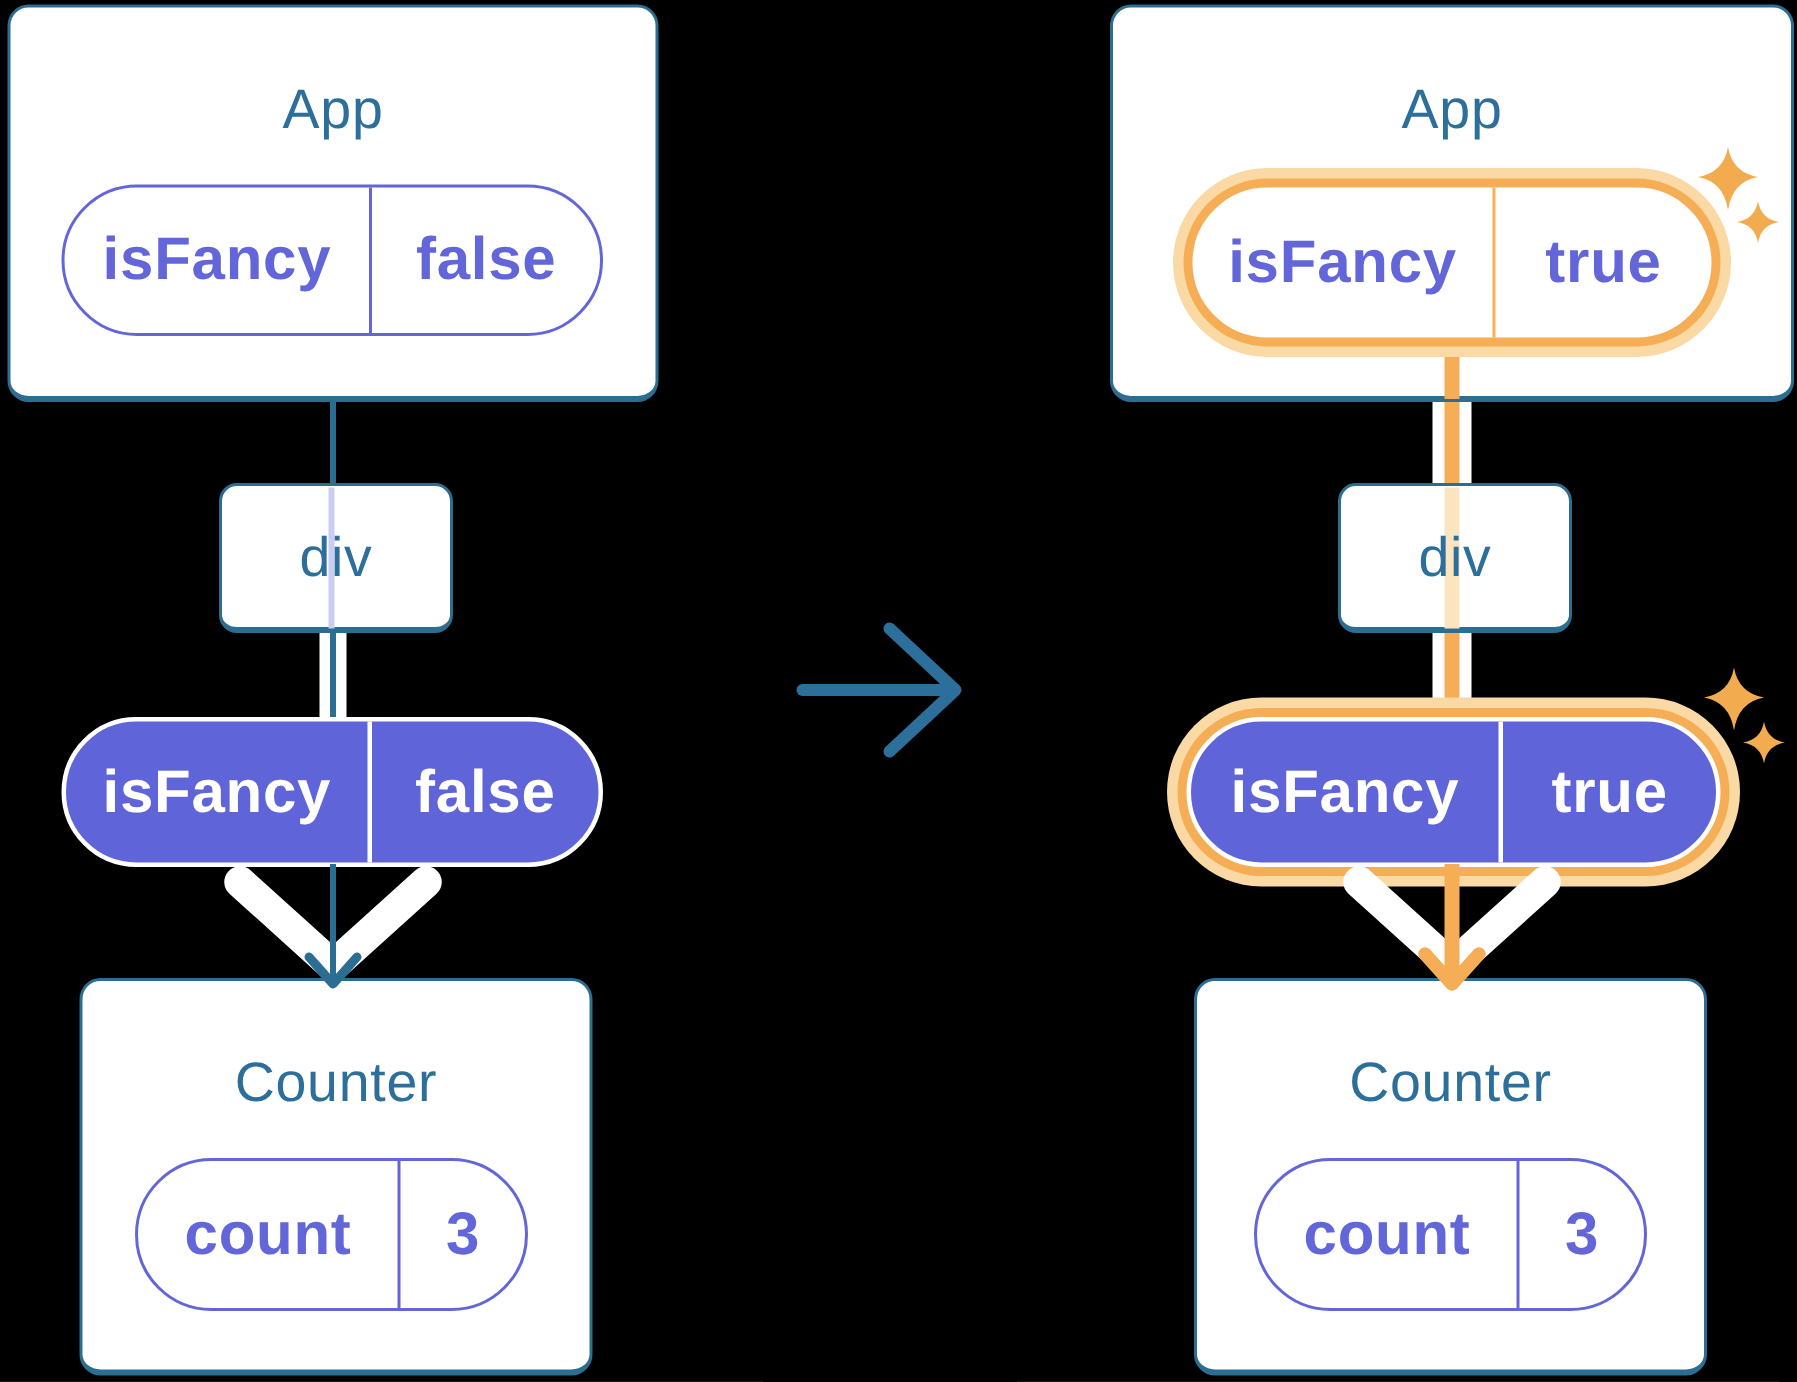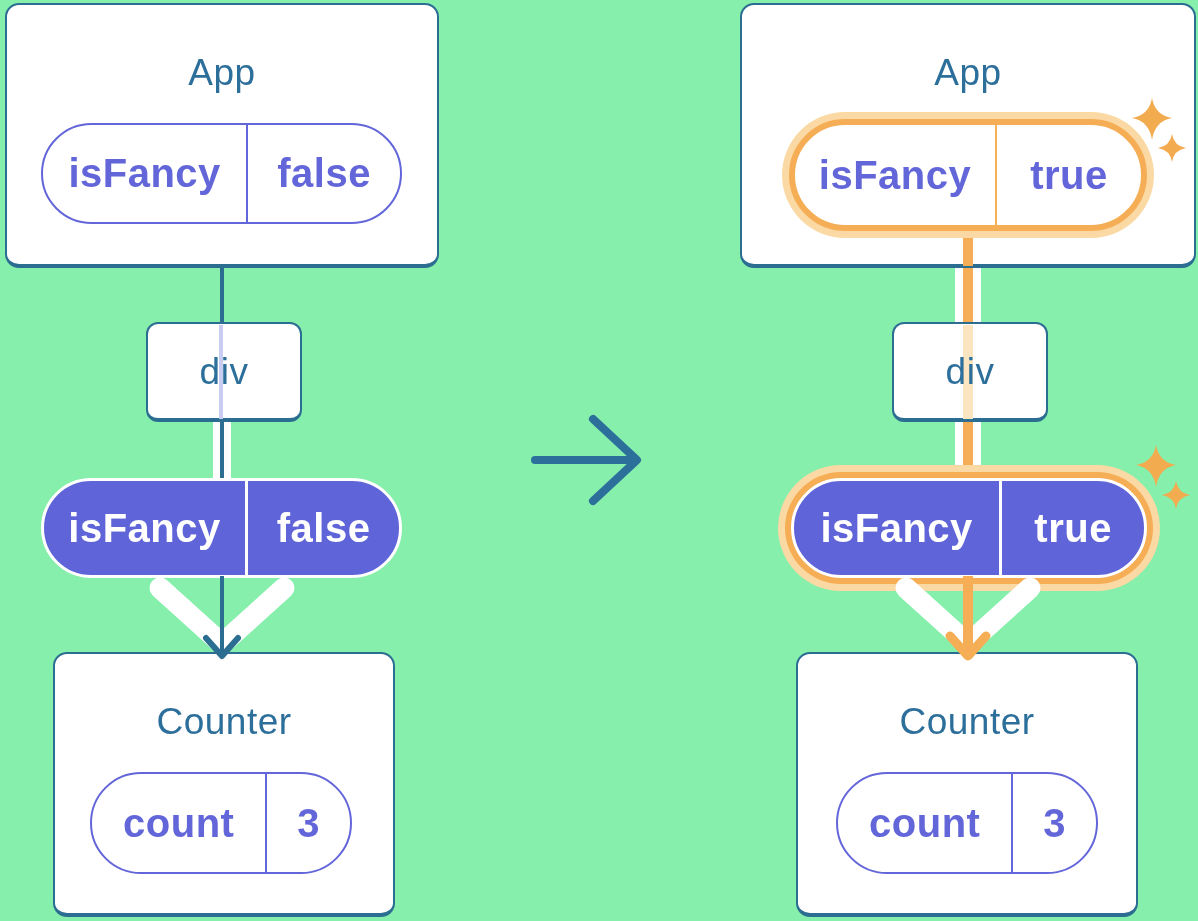--- a/index.html
+++ b/index.html
@@ -1,17 +1,17 @@
 <!DOCTYPE html>
 <html><head>
 <meta charset="utf-8">
 <style>
   html,body{margin:0;padding:0;}
   body{background:#4c6670;font-family:"Liberation Sans","DejaVu Sans",sans-serif;}
-  #stage{position:relative;width:1198px;height:921px;background:#86efac;overflow:hidden;}
+  #stage{position:relative;width:1198px;height:921px;background:#000000;overflow:hidden;}
   #stage *{box-sizing:border-box;}
 
   
   .card{position:absolute;background:#fff;border:2px solid #2b6e92;border-bottom-width:4px;border-radius:14px;}
   .card-title{position:absolute;text-align:center;font-size:37px;font-weight:500;letter-spacing:.5px;color:#2d6f9b;line-height:44px;}
 
   
   .pill{position:absolute;display:flex;align-items:stretch;border-radius:60px;font-size:40px;letter-spacing:.5px;}
   .pill .seg{display:flex;align-items:center;justify-content:center;font-weight:bold;}
   .outline-pill{background:#fff;border:2.5px solid #6366d9;color:#6366d9;}

